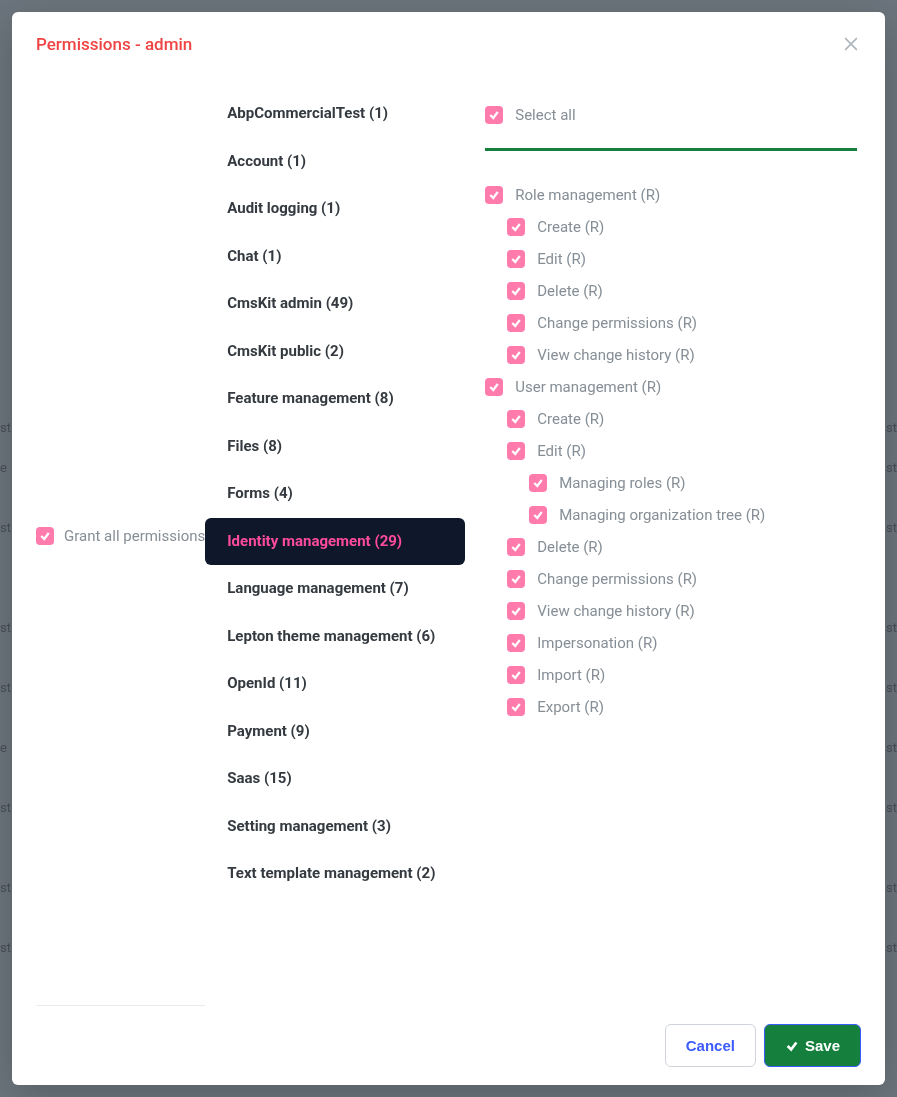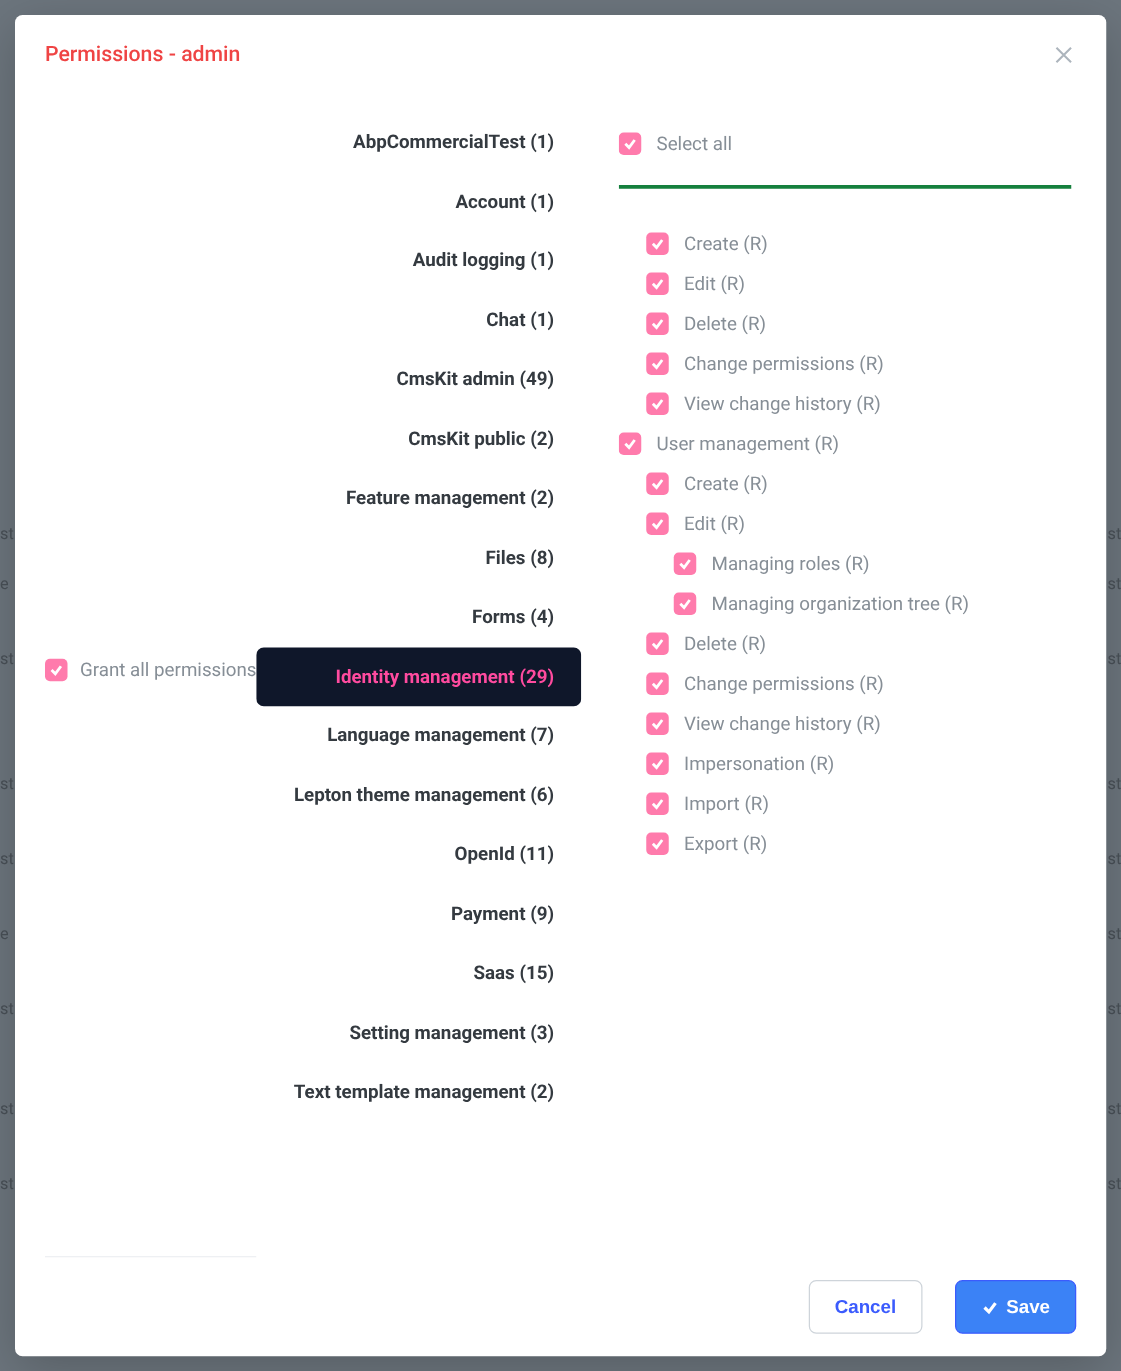--- a/index.html
+++ b/index.html
@@ -67,24 +67,23 @@
     align-items: center;
     justify-content: center;
     flex-shrink: 0;
     cursor: pointer;
   }
   .cbx svg { width: 12px; height: 12px; stroke: #fff; stroke-width: 3; fill: none; }
 
   .content-row {
     flex: 1;
     display: flex;
-    gap: 30px;
+    gap: 20px;
     overflow: hidden;
     padding-top: 10px;
-    text-align: right;
   }
 
   .tabs-col {
     width: 260px;
     overflow-y: auto;
     padding-top: 6px;
     padding-bottom: 6px;
   }
   .tab-item {
     padding: 14px 22px;
@@ -132,40 +131,40 @@
     padding: 7px 0;
   }
   .perm-row.l1 { padding-left: 0; }
   .perm-row.l2 { padding-left: 22px; }
   .perm-row.l3 { padding-left: 44px; }
 
   .modal-footer {
     padding: 18px 24px;
     display: flex;
     justify-content: flex-end;
-    gap: 26px;
+    gap: 8px;
     margin-left: 20px;
   }
   .btn {
     border-radius: 6px;
     font-size: 15px;
     font-weight: 600;
     padding: 12px 20px;
     cursor: pointer;
     display: inline-flex;
     align-items: center;
     gap: 6px;
   }
   .btn-cancel {
     background: #fff;
     color: #3b5bfd;
     border: 1px solid #ced4da;
   }
   .btn-save {
-    background: #3b82f6;
+    background: #15803d;
     color: #fff;
     border: 1px solid #3b5bfd;
     justify-content: flex-end;
   }
   .btn-save svg { width: 14px; height: 14px; stroke: #fff; stroke-width: 3; fill: none; }
 
   .bg-strip { position:absolute; color:#495057; font-size:13px; font-weight:400; }
 </style>
 </head>
 <body>
@@ -212,21 +211,21 @@
 
     <div class="content-row">
 
       <div class="tabs-col" id="tabs-col">
           <div class="tab-item">AbpCommercialTest (1)</div>
           <div class="tab-item">Account (1)</div>
           <div class="tab-item">Audit logging (1)</div>
           <div class="tab-item">Chat (1)</div>
           <div class="tab-item">CmsKit admin (49)</div>
           <div class="tab-item">CmsKit public (2)</div>
-          <div class="tab-item">Feature management (2)</div>
+          <div class="tab-item">Feature management (8)</div>
           <div class="tab-item">Files (8)</div>
           <div class="tab-item">Forms (4)</div>
           <div class="tab-item active">Identity management (29)</div>
           <div class="tab-item">Language management (7)</div>
           <div class="tab-item">Lepton theme management (6)</div>
           <div class="tab-item">OpenId (11)</div>
           <div class="tab-item">Payment (9)</div>
           <div class="tab-item">Saas (15)</div>
           <div class="tab-item">Setting management (3)</div>
           <div class="tab-item">Text template management (2)</div>
@@ -235,20 +234,28 @@
       <div class="perms-col">
         <div class="select-all-row">
           <span class="cbx">
             <svg viewBox="0 0 16 16">
                 <path d="M3 8 L7 12 L13 4"></path>
               </svg>
           </span>
           <span class="perm-label">Select all</span>
         </div>
         <div id="perms-list">
+            <div class="perm-row l1">
+              <span class="cbx">
+                <svg viewBox="0 0 16 16">
+                  <path d="M3 8 L7 12 L13 4"></path>
+                </svg>
+              </span>
+              <span class="perm-label">Role management (R)</span>
+            </div>
             <div class="perm-row l2">
               <span class="cbx">
                 <svg viewBox="0 0 16 16">
                   <path d="M3 8 L7 12 L13 4"></path>
                 </svg>
               </span>
               <span class="perm-label">Create (R)</span>
             </div>
             <div class="perm-row l2">
               <span class="cbx">

